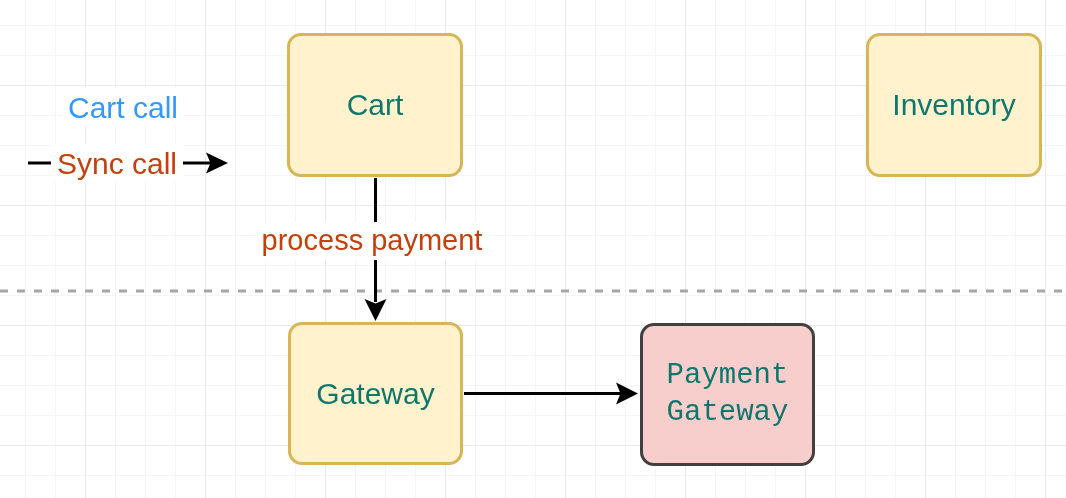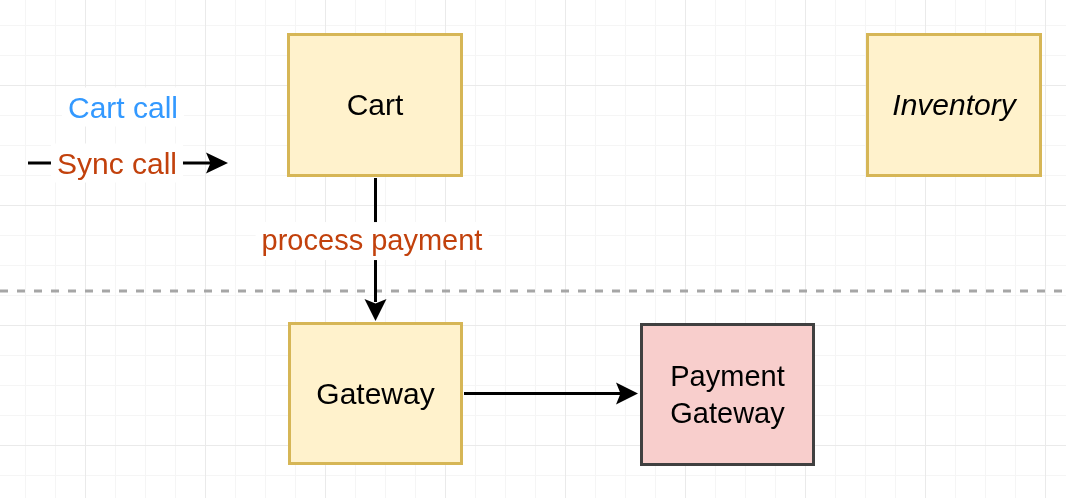--- a/index.html
+++ b/index.html
@@ -28,37 +28,38 @@
   }
 
   .node {
     position: absolute;
     display: flex;
     align-items: center;
     justify-content: center;
     text-align: center;
     font-size: 30px;
     line-height: 1.25;
-    color: #000000;
+    color: #0f766e;
     cursor: default;
+    border-radius: 14px;
   }
   .node.service {
     background: #FFF2CC;
     border: 3px solid #D6B656;
   }
   .node.external {
     background: #F8CECC;
     border: 3px solid #404040;
     font-size: 29px;
   }
 
   .node-cart      { left: 287px; top: 33px;  width: 176px; height: 144px; }
-  .node-inventory { left: 866px; top: 33px;  width: 176px; height: 144px; font-style: italic; }
+  .node-inventory { left: 866px; top: 33px;  width: 176px; height: 144px; }
   .node-payment   { left: 288px; top: 322px; width: 175px; height: 143px; }
-  .node-gateway   { left: 640px; top: 323px; width: 175px; height: 143px; padding: 0 22px; }
+  .node-gateway   { left: 640px; top: 323px; width: 175px; height: 143px; padding: 0 22px; font-family: Liberation Mono, monospace; }
 
   .float-label {
     position: absolute;
     transform: translate(-50%, -50%);
     white-space: nowrap;
     font-size: 30px;
     background: #ffffff;
     padding: 3px 6px;
     line-height: 1.1;
   }

